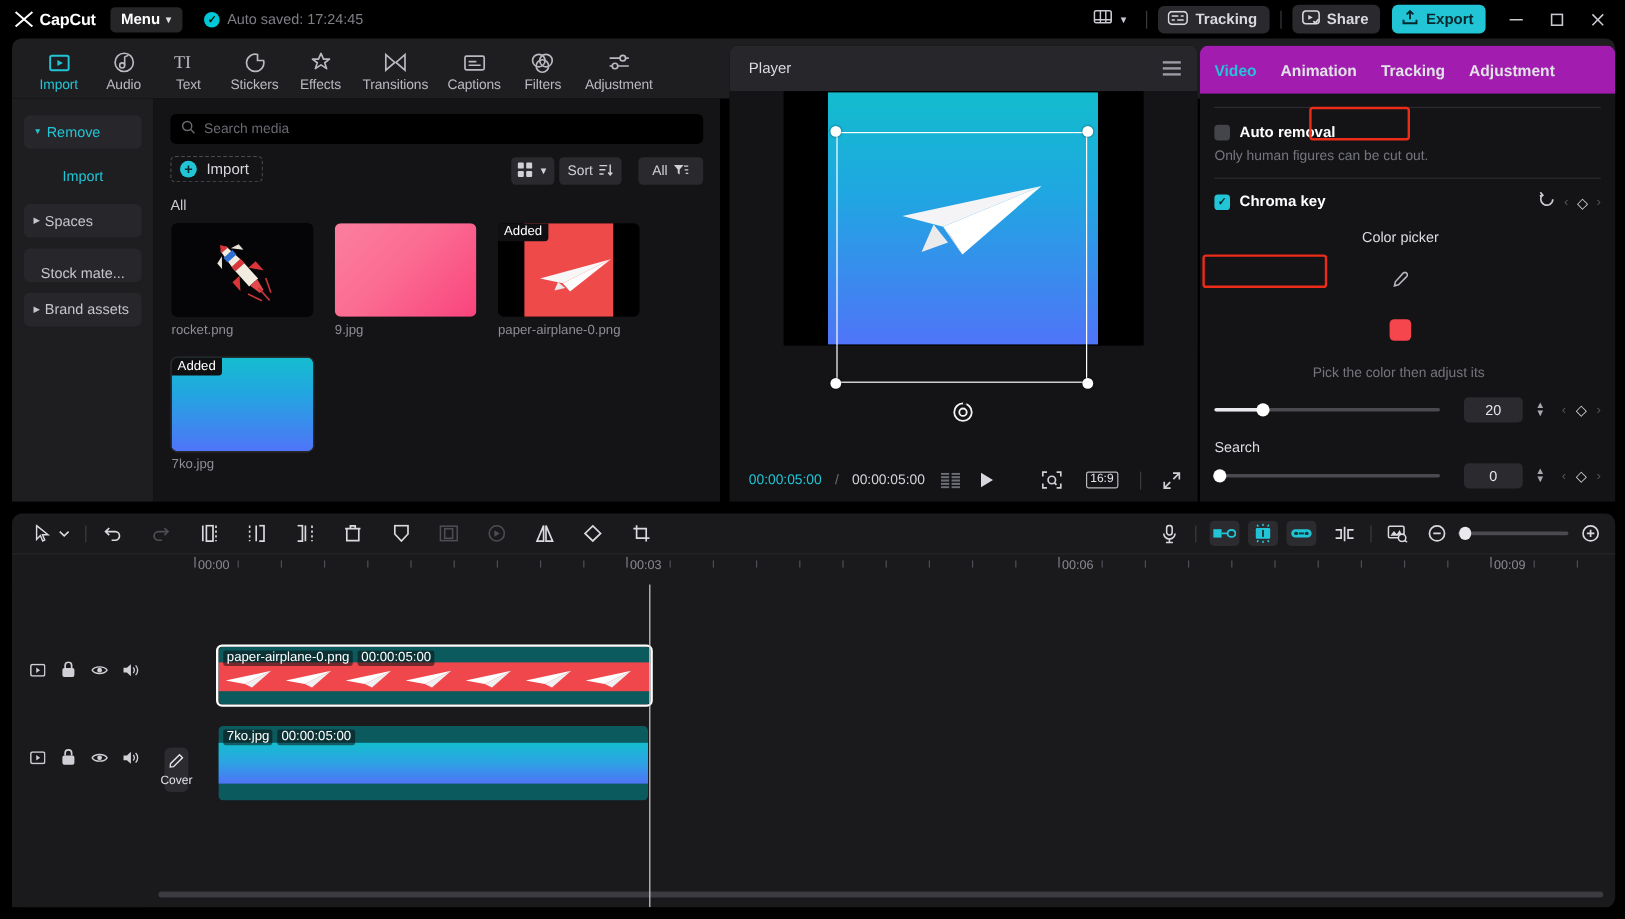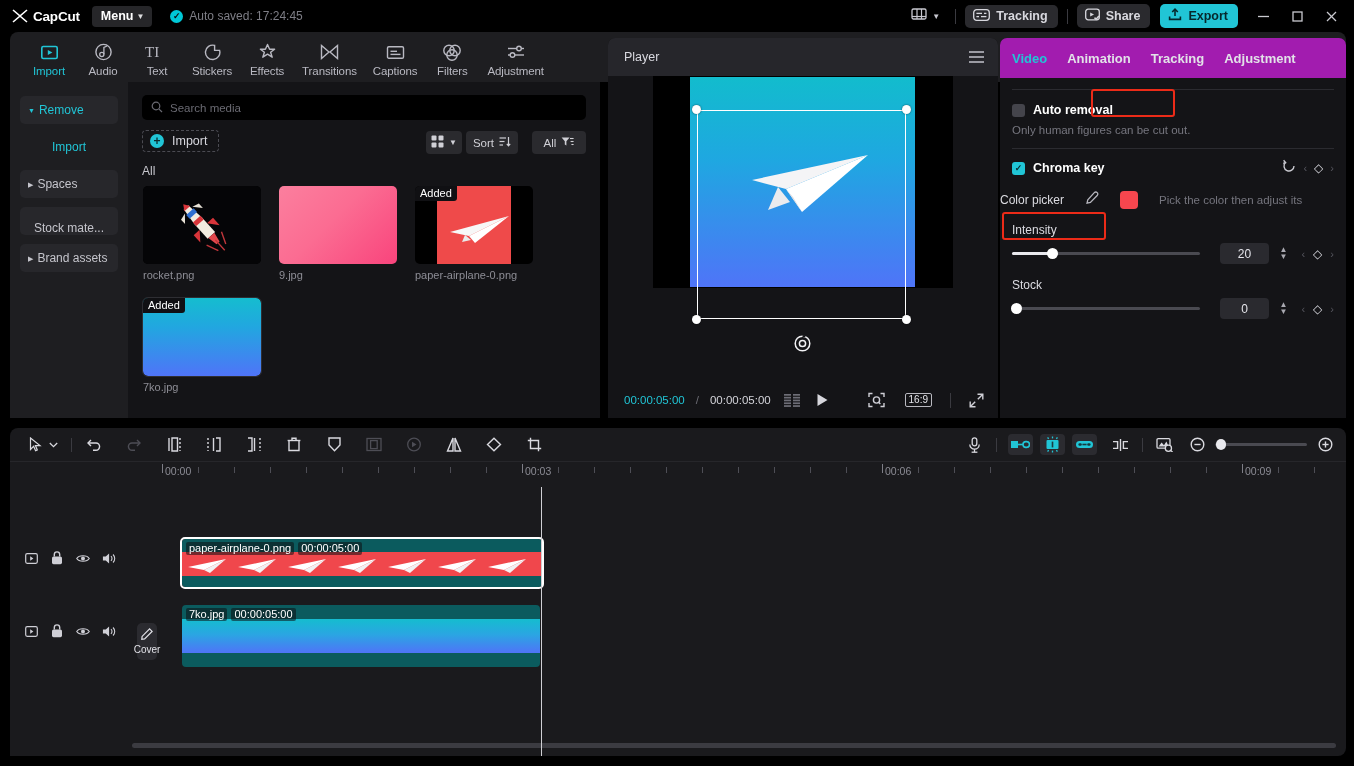--- a/index.html
+++ b/index.html
@@ -213,21 +213,21 @@
   }
   .lbl-bold { color: #fff; font-size: 12.5px; font-weight: bold; }
   .hint { color: #76767f; font-size: 11.5px; padding: 7px 12px 0 12px; }
   .row-chroma {
     display:flex; align-items:center; gap:8px; padding: 12px 12px 0 12px;
     position: relative;
   }
   .row-right-ic { position: absolute; right: 12px; top: 10px; display:flex; align-items:center; gap:7px; }
   .chev { color: #55555d; font-size: 11px; }
   .dia { color: #d6d6dc; font-size: 12px; }
-  .row-picker { display: flex; align-items: center; gap: 21px; padding: 16px 12px 0 0; }
+  .row-picker { display: flex; align-items: center; gap: 21px; padding: 16px 12px 0 0; flex-direction: column; }
   .pick-lbl { color: #dcdce2; font-size: 12px; }
   .swatch { width: 18px; height: 18px; border-radius: 4px; background: #f5464e; cursor: pointer; }
   .pick-hint { color: #75757e; font-size: 11.5px; white-space: nowrap; overflow:hidden; max-width:146px;}
   .slider-group { padding: 14px 12px 0 12px; }
   .s-label { color: #dcdce2; font-size: 12px; margin-bottom: 6px; }
   .s-row { display: flex; align-items: center; gap: 8px; }
   .track { position: relative; width: 196px; height: 3px; background: #4a4a51; border-radius: 2px; }
   .track .fill { position: absolute; left: 0; top: 0; height: 3px; background: #e9e9ee; border-radius:2px;}
   .knob {
     position: absolute; top: -4px; width: 11px; height: 11px; border-radius: 50%;
@@ -719,39 +719,38 @@
       <span>
         <svg width="14" height="14" viewBox="0 0 14 14">
             <path d="M9.3 1.6 A2 2 0 0 1 12.2 4.5 L5.4 11.4 L2 12.2 L2.8 8.8 Z" fill="none" stroke="#b5b5bd" stroke-width="1.3"></path>
           </svg>
       </span>
       <span class="swatch"></span>
       <span class="pick-hint">Pick the color then adjust its intensi...</span>
     </div>
 
     <div class="slider-group">
-      <div class="s-label">Intensity</div>
       <div class="s-row">
         <div class="track">
           <div class="fill" style="width:40px"></div>
           <span class="knob" style="left:35px"></span>
         </div>
         <span class="numbox">20</span>
         <span class="stepper">
             <i>▲</i>
             <i>▼</i>
           </span>
         <span class="chev" style="margin-left:6px">‹</span>
         <span class="dia">◇</span>
         <span class="chev">›</span>
       </div>
     </div>
 
     <div class="slider-group">
-      <div class="s-label">Stock</div>
+      <div class="s-label">Search</div>
       <div class="s-row">
         <div class="track">
           <div class="fill" style="width:3px"></div>
           <span class="knob" style="left:-1px"></span>
         </div>
         <span class="numbox">0</span>
         <span class="stepper">
             <i>▲</i>
             <i>▼</i>
           </span>

